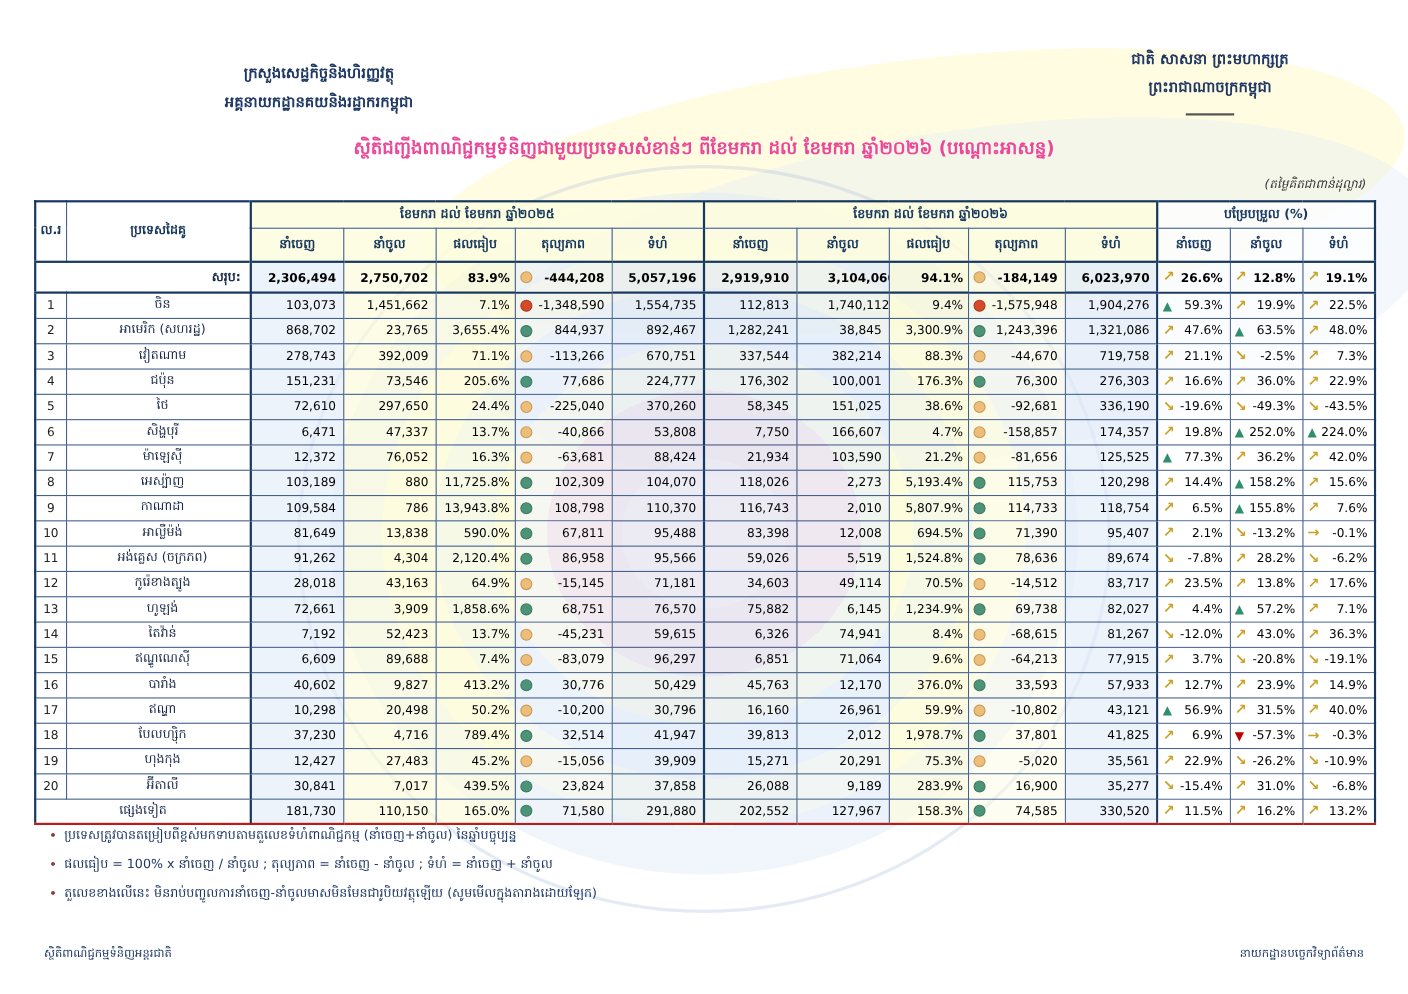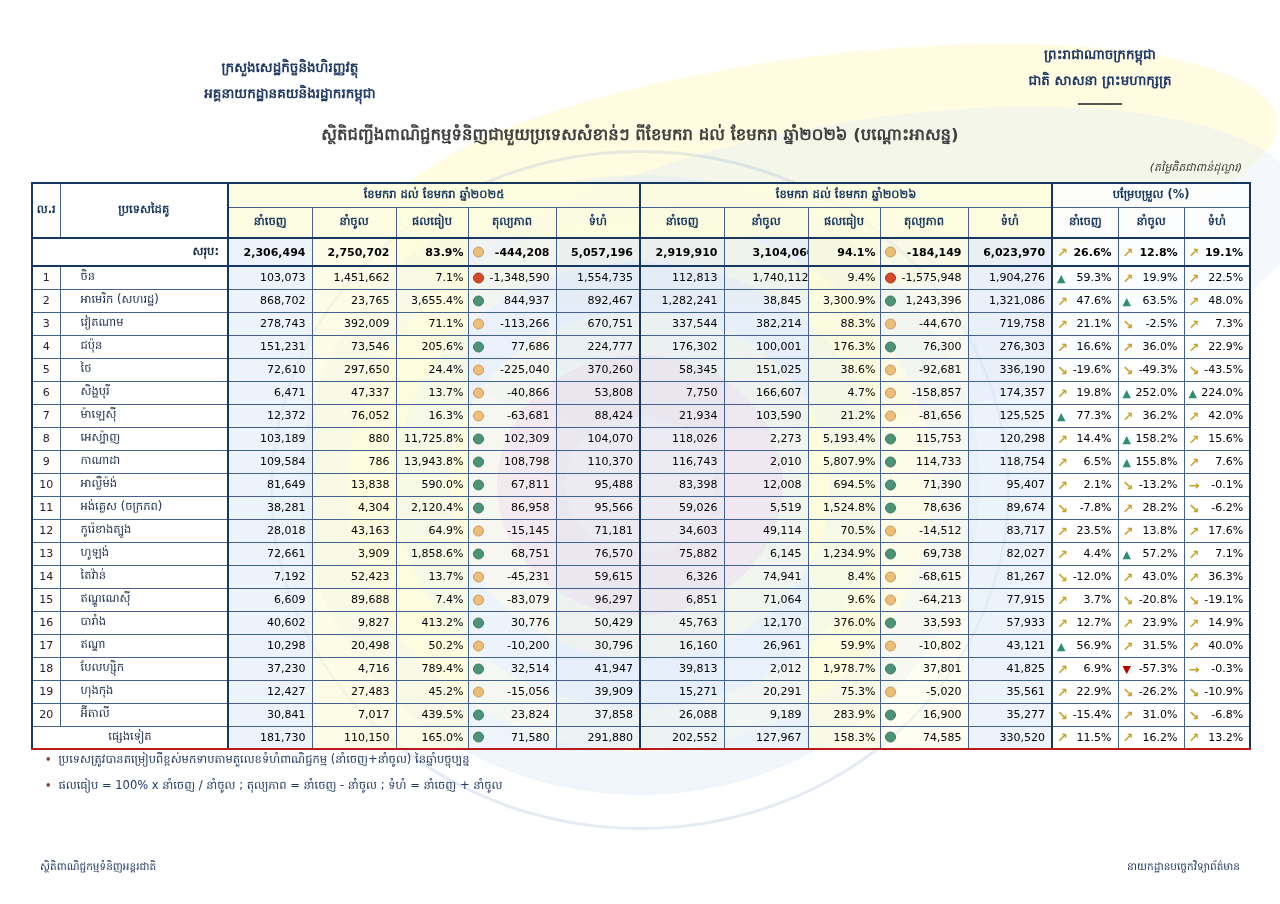--- a/index.html
+++ b/index.html
@@ -22,21 +22,21 @@
       rgba(219,231,247,0.40) 86% 100%); }
   .wm-ring { left:270px; top:150px; width:740px; height:680px; border-radius:50%;
              border:3px solid rgba(150,175,215,0.25); }
 
   
   .hdr { position:absolute; z-index:2; color:#1F3864; font-weight:bold; text-align:center; }
   .ministry { left:110px; top:55px; width:360px; font-size:13.5px; line-height:1.9; }
   .kingdom  { right:55px; top:42px; width:250px; font-size:13.5px; line-height:1.9; }
   .kingdom-dash { width:44px; height:0; border-top:2px solid #555; margin:10px auto 0; }
   .doc-title { position:absolute; z-index:2; left:0; top:124px; width:100%; text-align:center;
-               color:#404040; font-weight:bold; font-size:16.5px; }
+               color:#ec4899; font-weight:bold; font-size:16.5px; }
   .unit-note { position:absolute; z-index:2; right:38px; top:160px; font-style:italic;
                font-size:11px; color:#333; }
 
   
   .tbl-wrap { position:absolute; z-index:2; left:31px; top:182px; }
   table { border-collapse:collapse; table-layout:fixed; width:1218px;
           border:2px solid #17375E; }
   th, td { border:1px solid #44618f; overflow:hidden; white-space:nowrap; }
   thead th { background:rgba(253,253,222,0.85); color:#17375E; font-weight:bold;
              font-size:11.5px; text-align:center; }
@@ -48,21 +48,21 @@
   .b-r2 { border-right:2px solid #17375E !important;border-radius:16px; }
 
   tbody tr { height:23px; }
   tbody tr.total-row { height:28px; font-weight:bold; }
   tbody tr.total-row td { border-top:2px solid #17375E; border-bottom:2px solid #17375E;margin-left:27px; }
   tbody tr.others-row td { border-bottom:2px solid #b91c1c; }
 
   td { font-size:11px; color:#000; }
   td.num { text-align:right; padding-right:6px; }
   td.c-no { text-align:center; color:#222; }
-  td.c-country { text-align:left; padding-left:20px; color:#1a2a4a; font-size:11.5px;
+  td.c-country { text-align:center; padding-left:8px; color:#1a2a4a; font-size:11.5px;
                  background:rgba(255,255,255,0.6); }
   td.c-merged-total { text-align:right; padding-right:8px; color:#1a2a4a; font-size:11.5px;
                  background:rgba(255,255,255,0.6); }
   td.c-merged-others { text-align:center; color:#1a2a4a; font-size:11.5px;
                  background:rgba(255,255,255,0.6); }
   td.c-no { background:rgba(255,255,255,0.6); }
 
   td.c-exp   { background:rgba(226,236,249,0.62); }
   td.c-imp   { background:rgba(251,251,216,0.62); }
   td.c-ratio { background:rgba(251,251,216,0.62); padding-right:4px; }
@@ -104,22 +104,22 @@
 <div class="bg-layer swoosh-yellow"></div>
 <div class="bg-layer swoosh-blue"></div>
 <div class="bg-layer wm-ring"></div>
 <div class="bg-layer wm-circle"></div>
 
 <div class="hdr ministry">
   <div>ក្រសួងសេដ្ឋកិច្ចនិងហិរញ្ញវត្ថុ</div>
   <div>អគ្គនាយកដ្ឋានគយនិងរដ្ឋាករកម្ពុជា</div>
 </div>
 <div class="hdr kingdom">
+  <div>ជាតិ សាសនា ព្រះមហាក្សត្រ</div>
   <div>ព្រះរាជាណាចក្រកម្ពុជា</div>
-  <div>ជាតិ សាសនា ព្រះមហាក្សត្រ</div>
   <div class="kingdom-dash"></div>
 </div>
 
 <div class="doc-title">ស្ថិតិជញ្ជីងពាណិជ្ជកម្មទំនិញជាមួយប្រទេសសំខាន់ៗ ពីខែមករា ដល់ ខែមករា ឆ្នាំ២០២៦ (បណ្ដោះអាសន្ន)</div>
 <div class="unit-note">(តម្លៃគិតជាពាន់ដុល្លារ)</div>
 
 <div class="tbl-wrap">
   <table>
     <colgroup>
       <col style="width:28px">
@@ -345,21 +345,21 @@
           <td class="c-ratio2 num">694.5%</td>
           <td class="c-bal2 num rel"><span class="dot dot-green"></span><span>71,390</span></td>
           <td class="c-vol2 num">95,407</td>
           <td class="c-chg num rel b-l2"><span class="arr arr-gold">↗</span><span>2.1%</span></td>
           <td class="c-chg num rel"><span class="arr arr-gold">↘</span><span>-13.2%</span></td>
           <td class="c-chg num rel"><span class="arr arr-gold">→</span><span>-0.1%</span></td>
         </tr>
         <tr>
           <td class="c-no">11</td>
           <td class="c-country b-r2">អង់គ្លេស (ចក្រភព)</td>
-          <td class="c-exp num">38,281</td>
+          <td class="c-exp num">91,262</td>
           <td class="c-imp num">4,304</td>
           <td class="c-ratio num">2,120.4%</td>
           <td class="c-bal num rel"><span class="dot dot-green"></span><span>86,958</span></td>
           <td class="c-vol num">95,566</td>
           <td class="c-exp2 num b-l2">59,026</td>
           <td class="c-imp2 num">5,519</td>
           <td class="c-ratio2 num">1,524.8%</td>
           <td class="c-bal2 num rel"><span class="dot dot-green"></span><span>78,636</span></td>
           <td class="c-vol2 num">89,674</td>
           <td class="c-chg num rel b-l2"><span class="arr arr-gold">↘</span><span>-7.8%</span></td>
@@ -535,18 +535,19 @@
           <td class="c-chg num rel"><span class="arr arr-gold">↗</span><span>16.2%</span></td>
           <td class="c-chg num rel"><span class="arr arr-gold">↗</span><span>13.2%</span></td>
         </tr>
       </tbody>
   </table>
 </div>
 
 <div class="footnotes">
   <div class="footnote"><span class="bullet">•</span><span>ប្រទេសត្រូវបានតម្រៀបពីខ្ពស់មកទាបតាមតួលេខទំហំពាណិជ្ជកម្ម (នាំចេញ+នាំចូល) នៃឆ្នាំបច្ចុប្បន្ន</span></div>
   <div class="footnote"><span class="bullet">•</span><span>ផលធៀប = 100% x នាំចេញ / នាំចូល ; តុល្យភាព = នាំចេញ - នាំចូល ; ទំហំ = នាំចេញ + នាំចូល</span></div>
+  <div class="footnote"><span class="bullet">•</span><span>តួលេខខាងលើនេះ មិនរាប់បញ្ចូលការនាំចេញ-នាំចូលមាសមិនមែនជារូបិយវត្ថុឡើយ (សូមមើលក្នុងតារាងដោយឡែក)</span></div>
 </div>
 
 <div class="page-footer">
   <span class="fl">ស្ថិតិពាណិជ្ជកម្មទំនិញអន្តរជាតិ</span>
   <span class="fr">នាយកដ្ឋានបច្ចេកវិទ្យាព័ត៌មាន</span>
 </div>
 
 </body></html>

